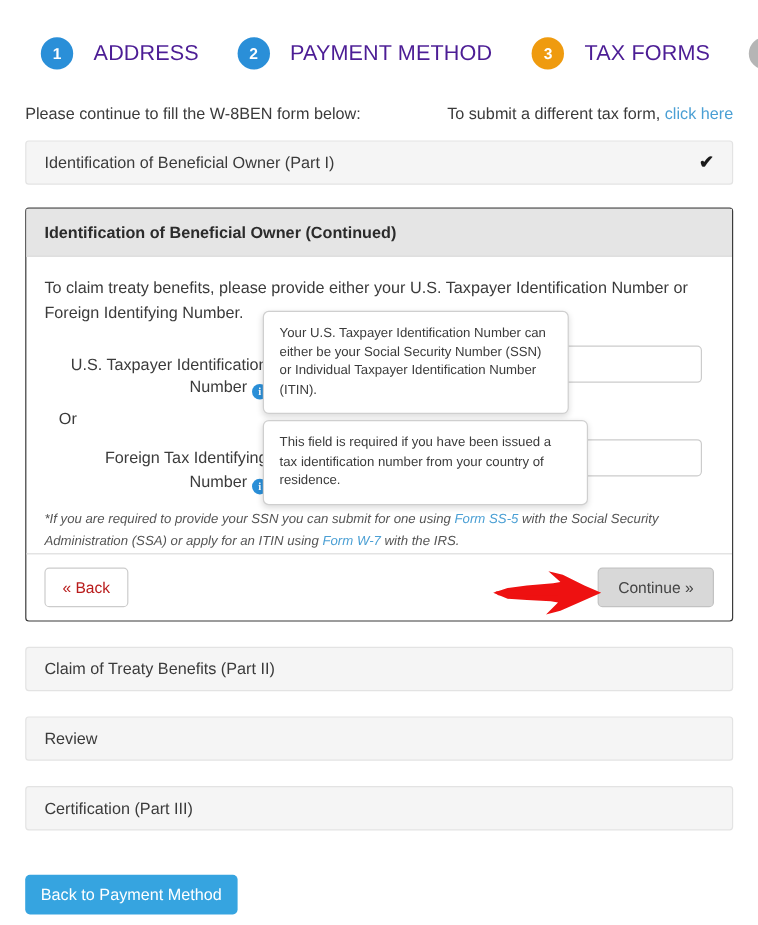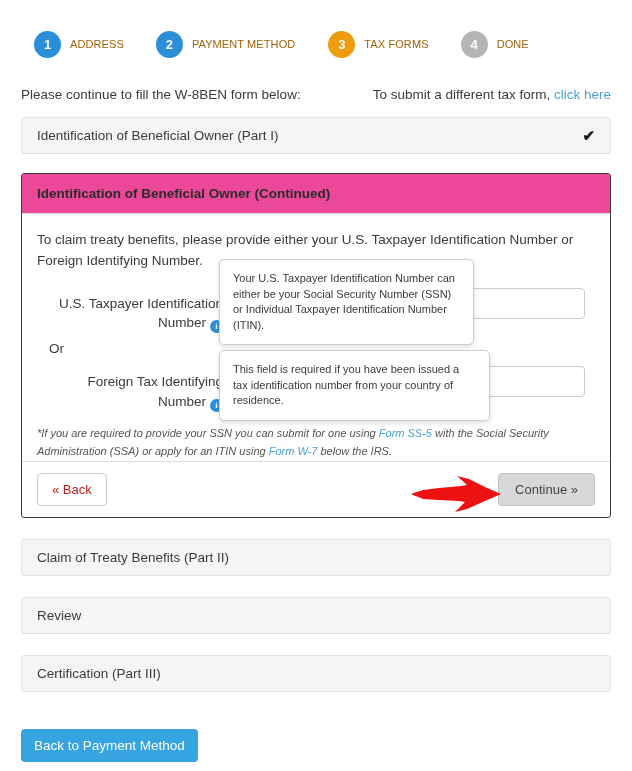--- a/index.html
+++ b/index.html
@@ -20,23 +20,23 @@
     display: flex; align-items: center;
   }
   .step { display: flex; align-items: center; }
   .step-circle {
     width: 27px; height: 27px; border-radius: 50%;
     color: #ffffff; font-size: 13px; font-weight: bold;
     display: flex; align-items: center; justify-content: center;
     flex: 0 0 auto;
   }
   .step-label {
-    margin-left: 9px;
-    font-size: 11px;
-    color: #a16207;
+    margin-left: 17px;
+    font-size: 18px;
+    color: #4c1d95;
     letter-spacing: .1px;
     white-space: nowrap;
   }
   .step-1 { margin-left: 34px; }
   .step-2 { margin-left: 32px; }
   .step-3 { margin-left: 33px; }
   .step-4 { margin-left: 32px; }
 
   
   .intro {
@@ -74,21 +74,21 @@
   
   .panel-open {
     position: absolute; left: 21px; top: 173px;
     width: 590px; height: 345px;
     background: #ffffff;
     border: 1px solid #3b3b3b;
     border-radius: 3px;
   }
   .panel-open-head {
     height: 40px;
-    background: #ec4899;
+    background: #e5e5e5;
     border-bottom: 1px solid #dddddd;
     display: flex; align-items: center;
     padding: 0 15px;
   }
   .panel-open-head .ptitle {
     font-size: 13.5px; color: #2b2b2b; font-weight: bold;
   }
   .panel-body { padding: 16px 15px 0 15px; position: relative; }
 
   .lead {
@@ -252,21 +252,21 @@
       <div class="or-text">Or</div>
 
       <div class="form-row">
         <div class="form-label">
           <span>Foreign Tax Identifying Number</span><span class="info-icon">i</span>
         </div>
         <input class="form-input" type="text" value="" style="">
       </div>
 
       <div class="footnote">
-        <span>*If you are required to provide your SSN you can submit for one using </span><a class="link" href="#">Form SS-5</a><span> with the Social Security Administration (SSA) or apply for an ITIN using </span><a class="link" href="#">Form W-7</a><span> below the IRS.</span>
+        <span>*If you are required to provide your SSN you can submit for one using </span><a class="link" href="#">Form SS-5</a><span> with the Social Security Administration (SSA) or apply for an ITIN using </span><a class="link" href="#">Form W-7</a><span> with the IRS.</span>
       </div>
     </div>
 
     <div class="panel-footer">
       <button class="btn btn-back">« Back</button>
       <button class="btn btn-continue">Continue »</button>
     </div>
   </div>
 
   <div class="tooltip" id="tooltip-ssn">Your U.S. Taxpayer Identification Number can either be your Social Security Number (SSN) or Individual Taxpayer Identification Number (ITIN).</div>

